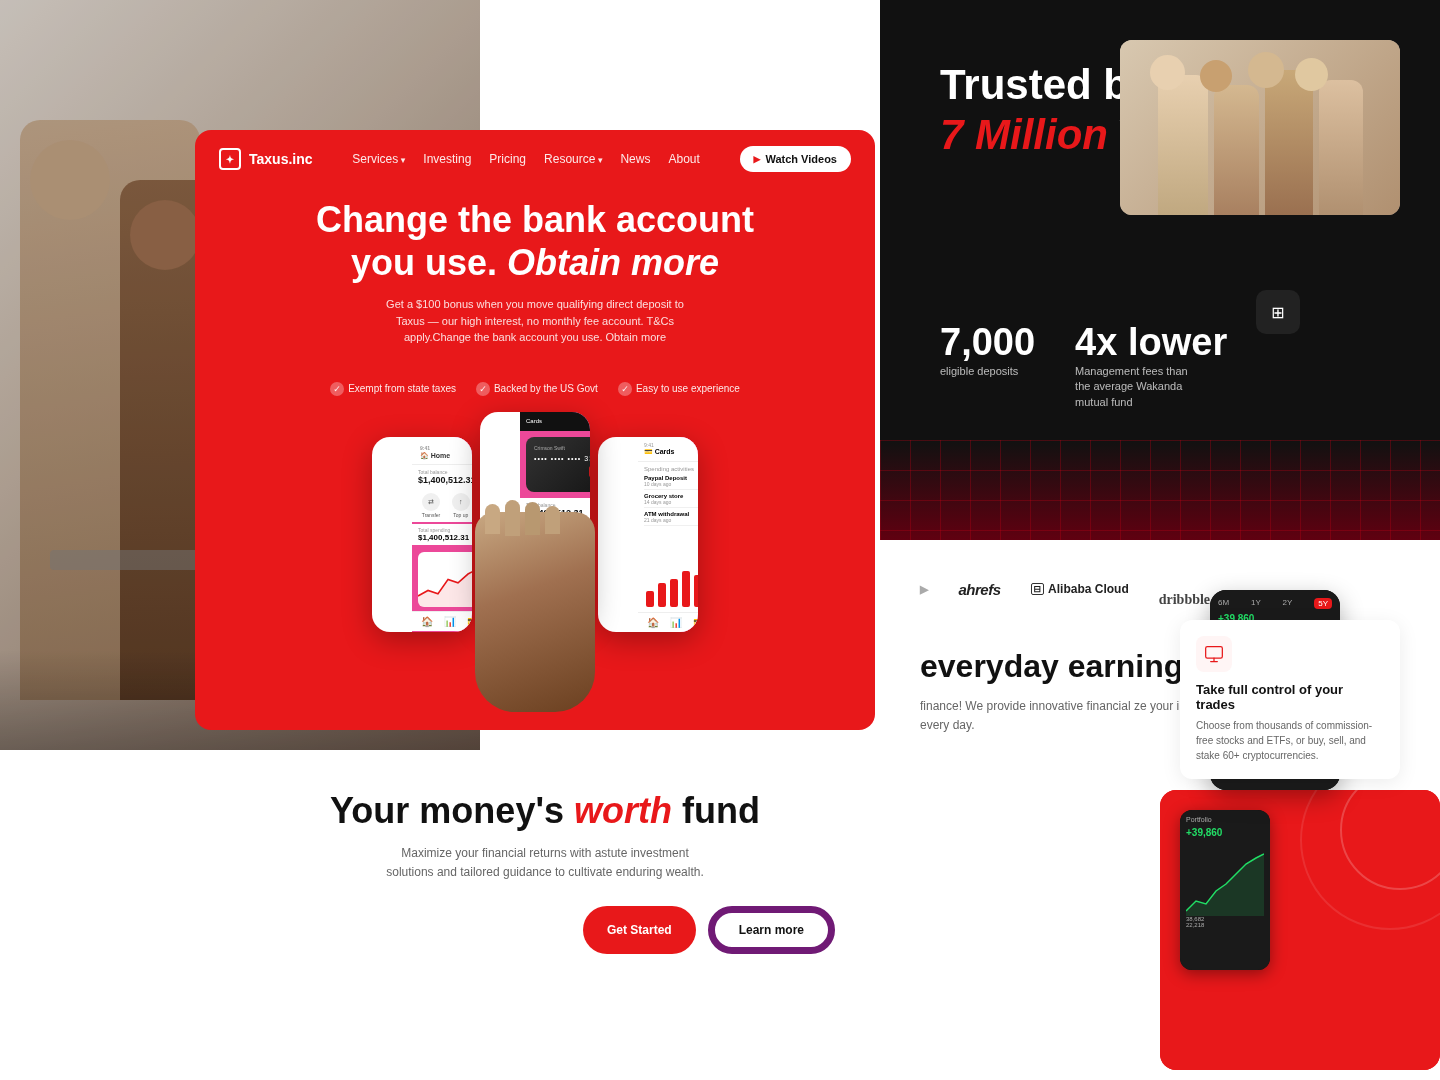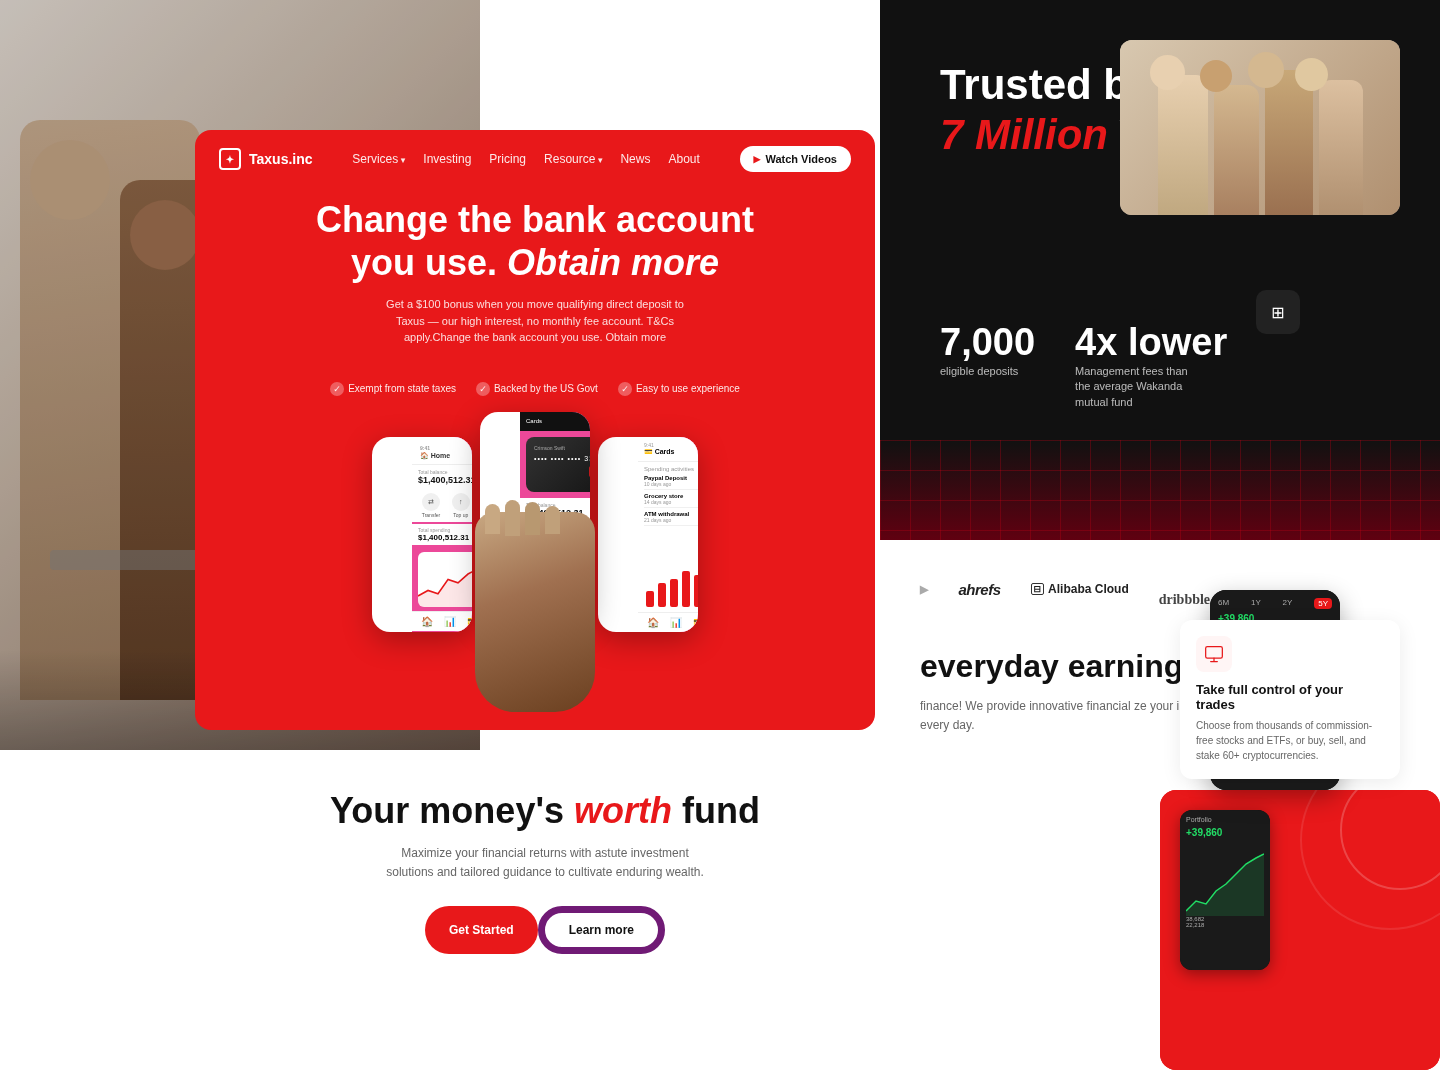--- a/index.html
+++ b/index.html
@@ -444,21 +444,22 @@
     }
     .worth-subtitle {
       font-size: 12px;
       color: #666;
       line-height: 1.6;
       max-width: 320px;
       margin: 0 auto 24px;
     }
     .worth-buttons {
       display: flex;
-      justify-content: center;
+      gap: 12px;
+      justify-content: flex-end;
     }
     .btn-primary {
       background: #e8181a;
       color: white;
       border: none;
       border-radius: 24px;
       padding: 10px 24px;
       font-size: 12px;
       font-weight: 600;
       cursor: pointer;

